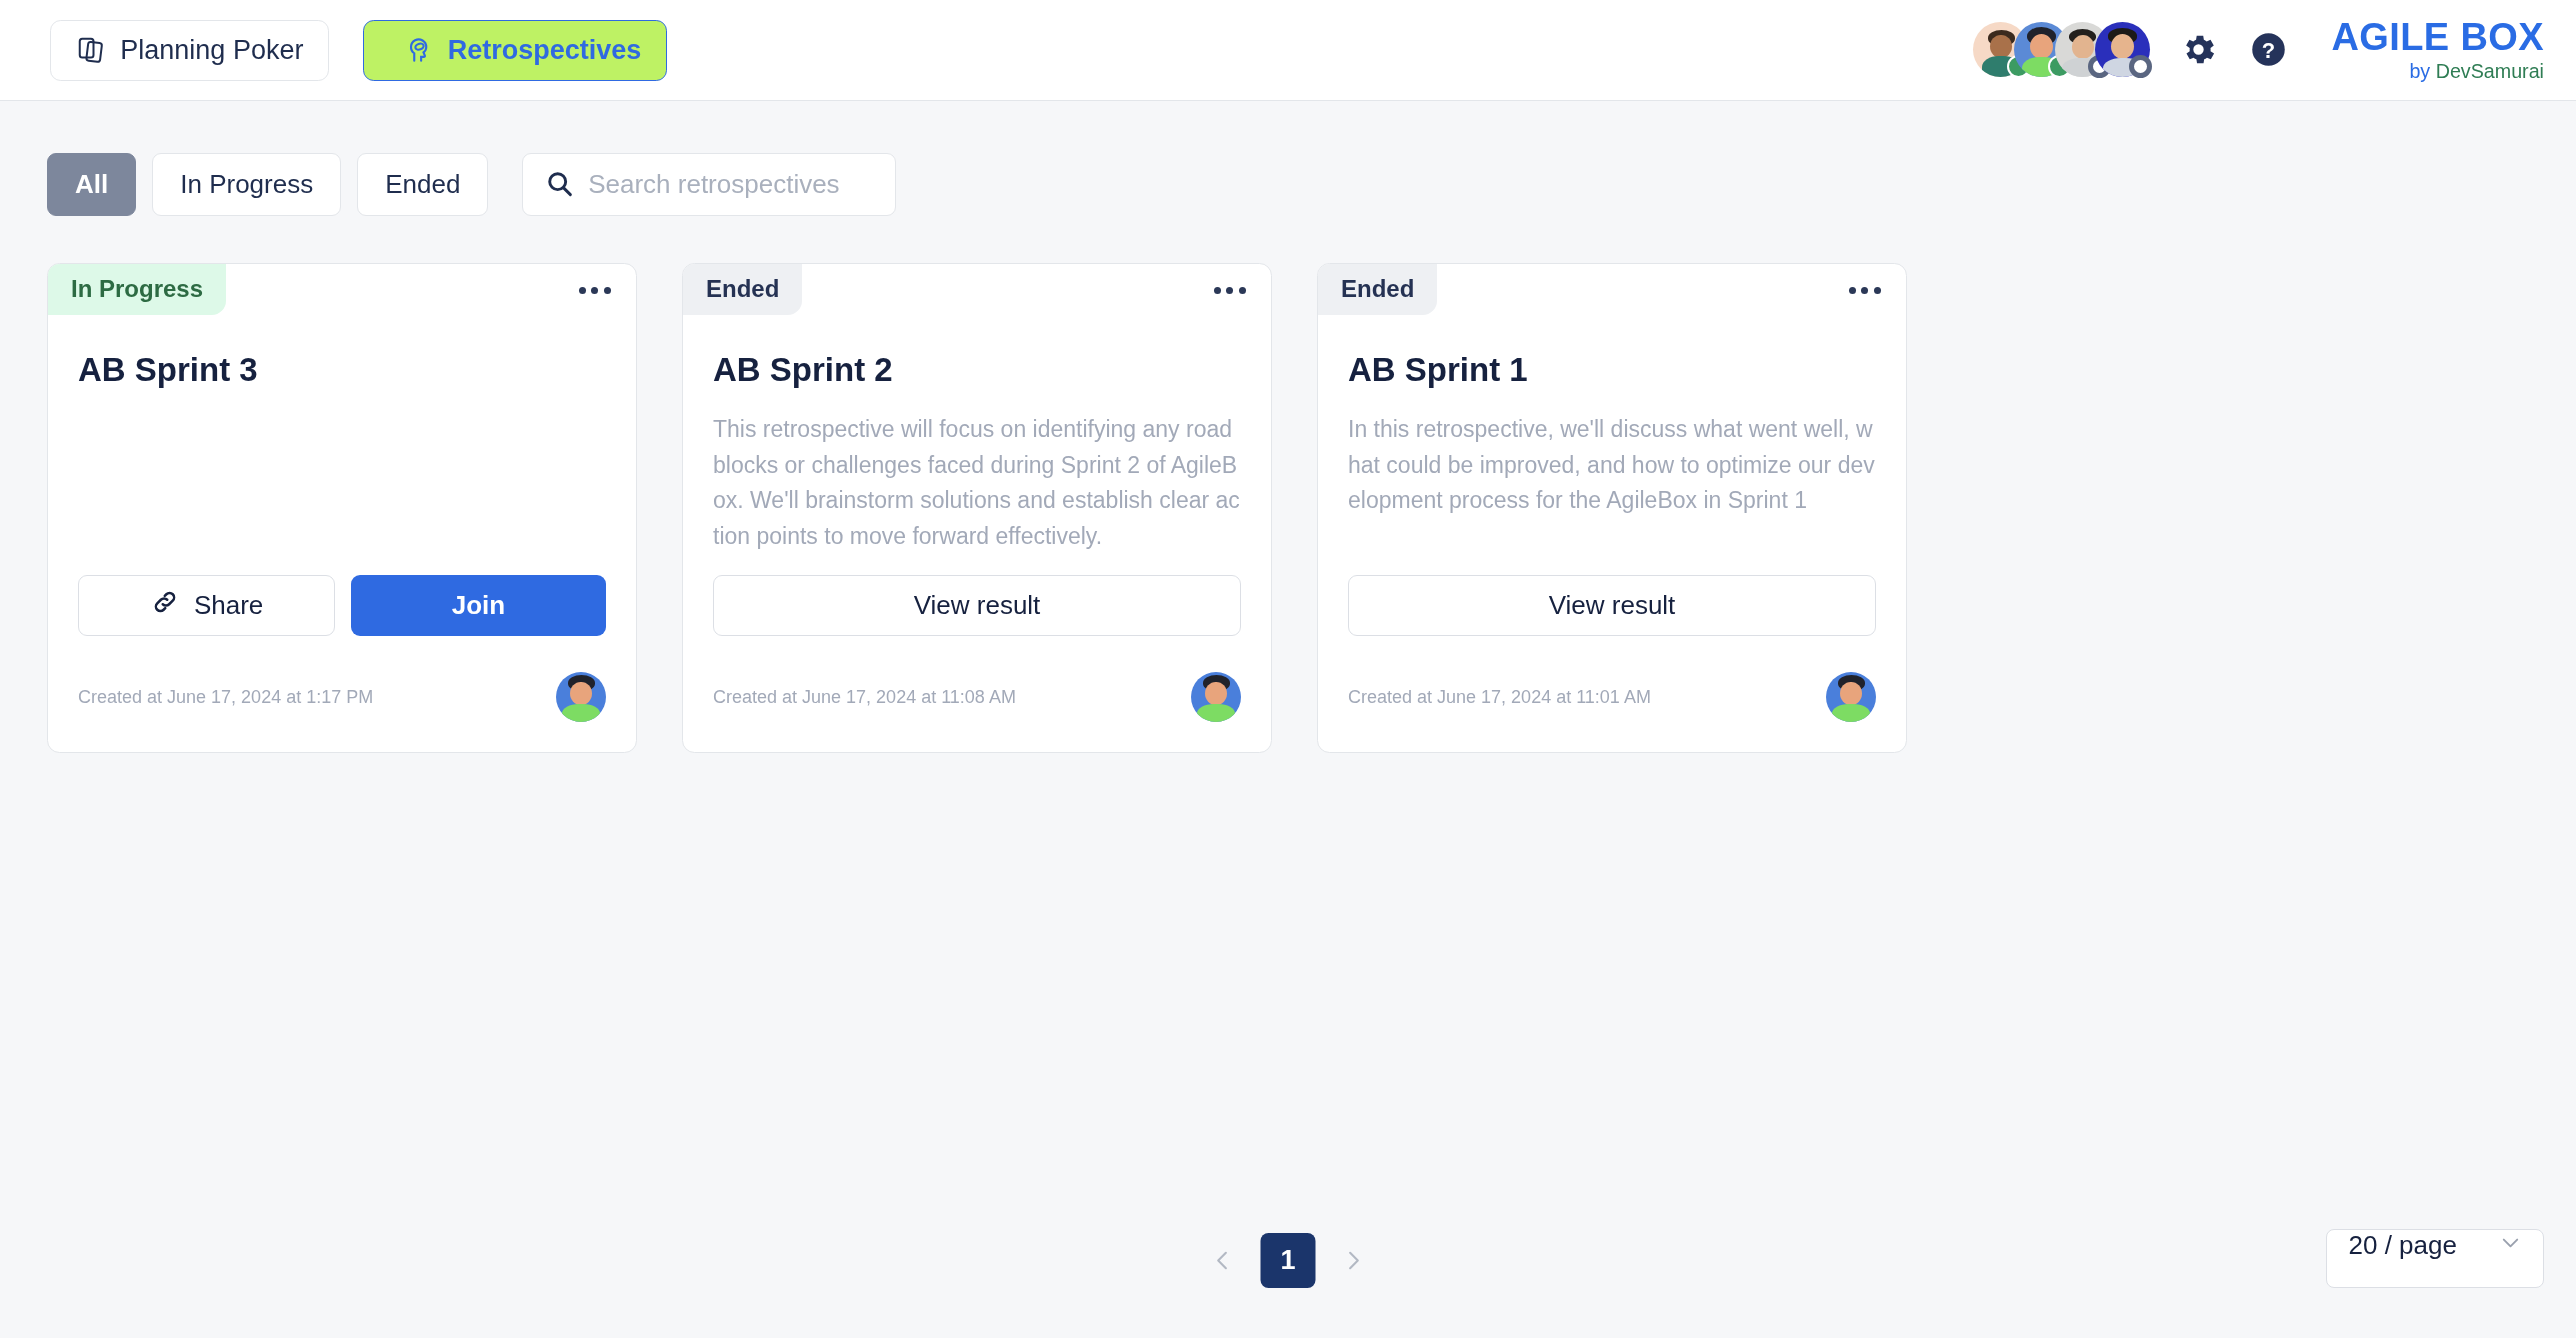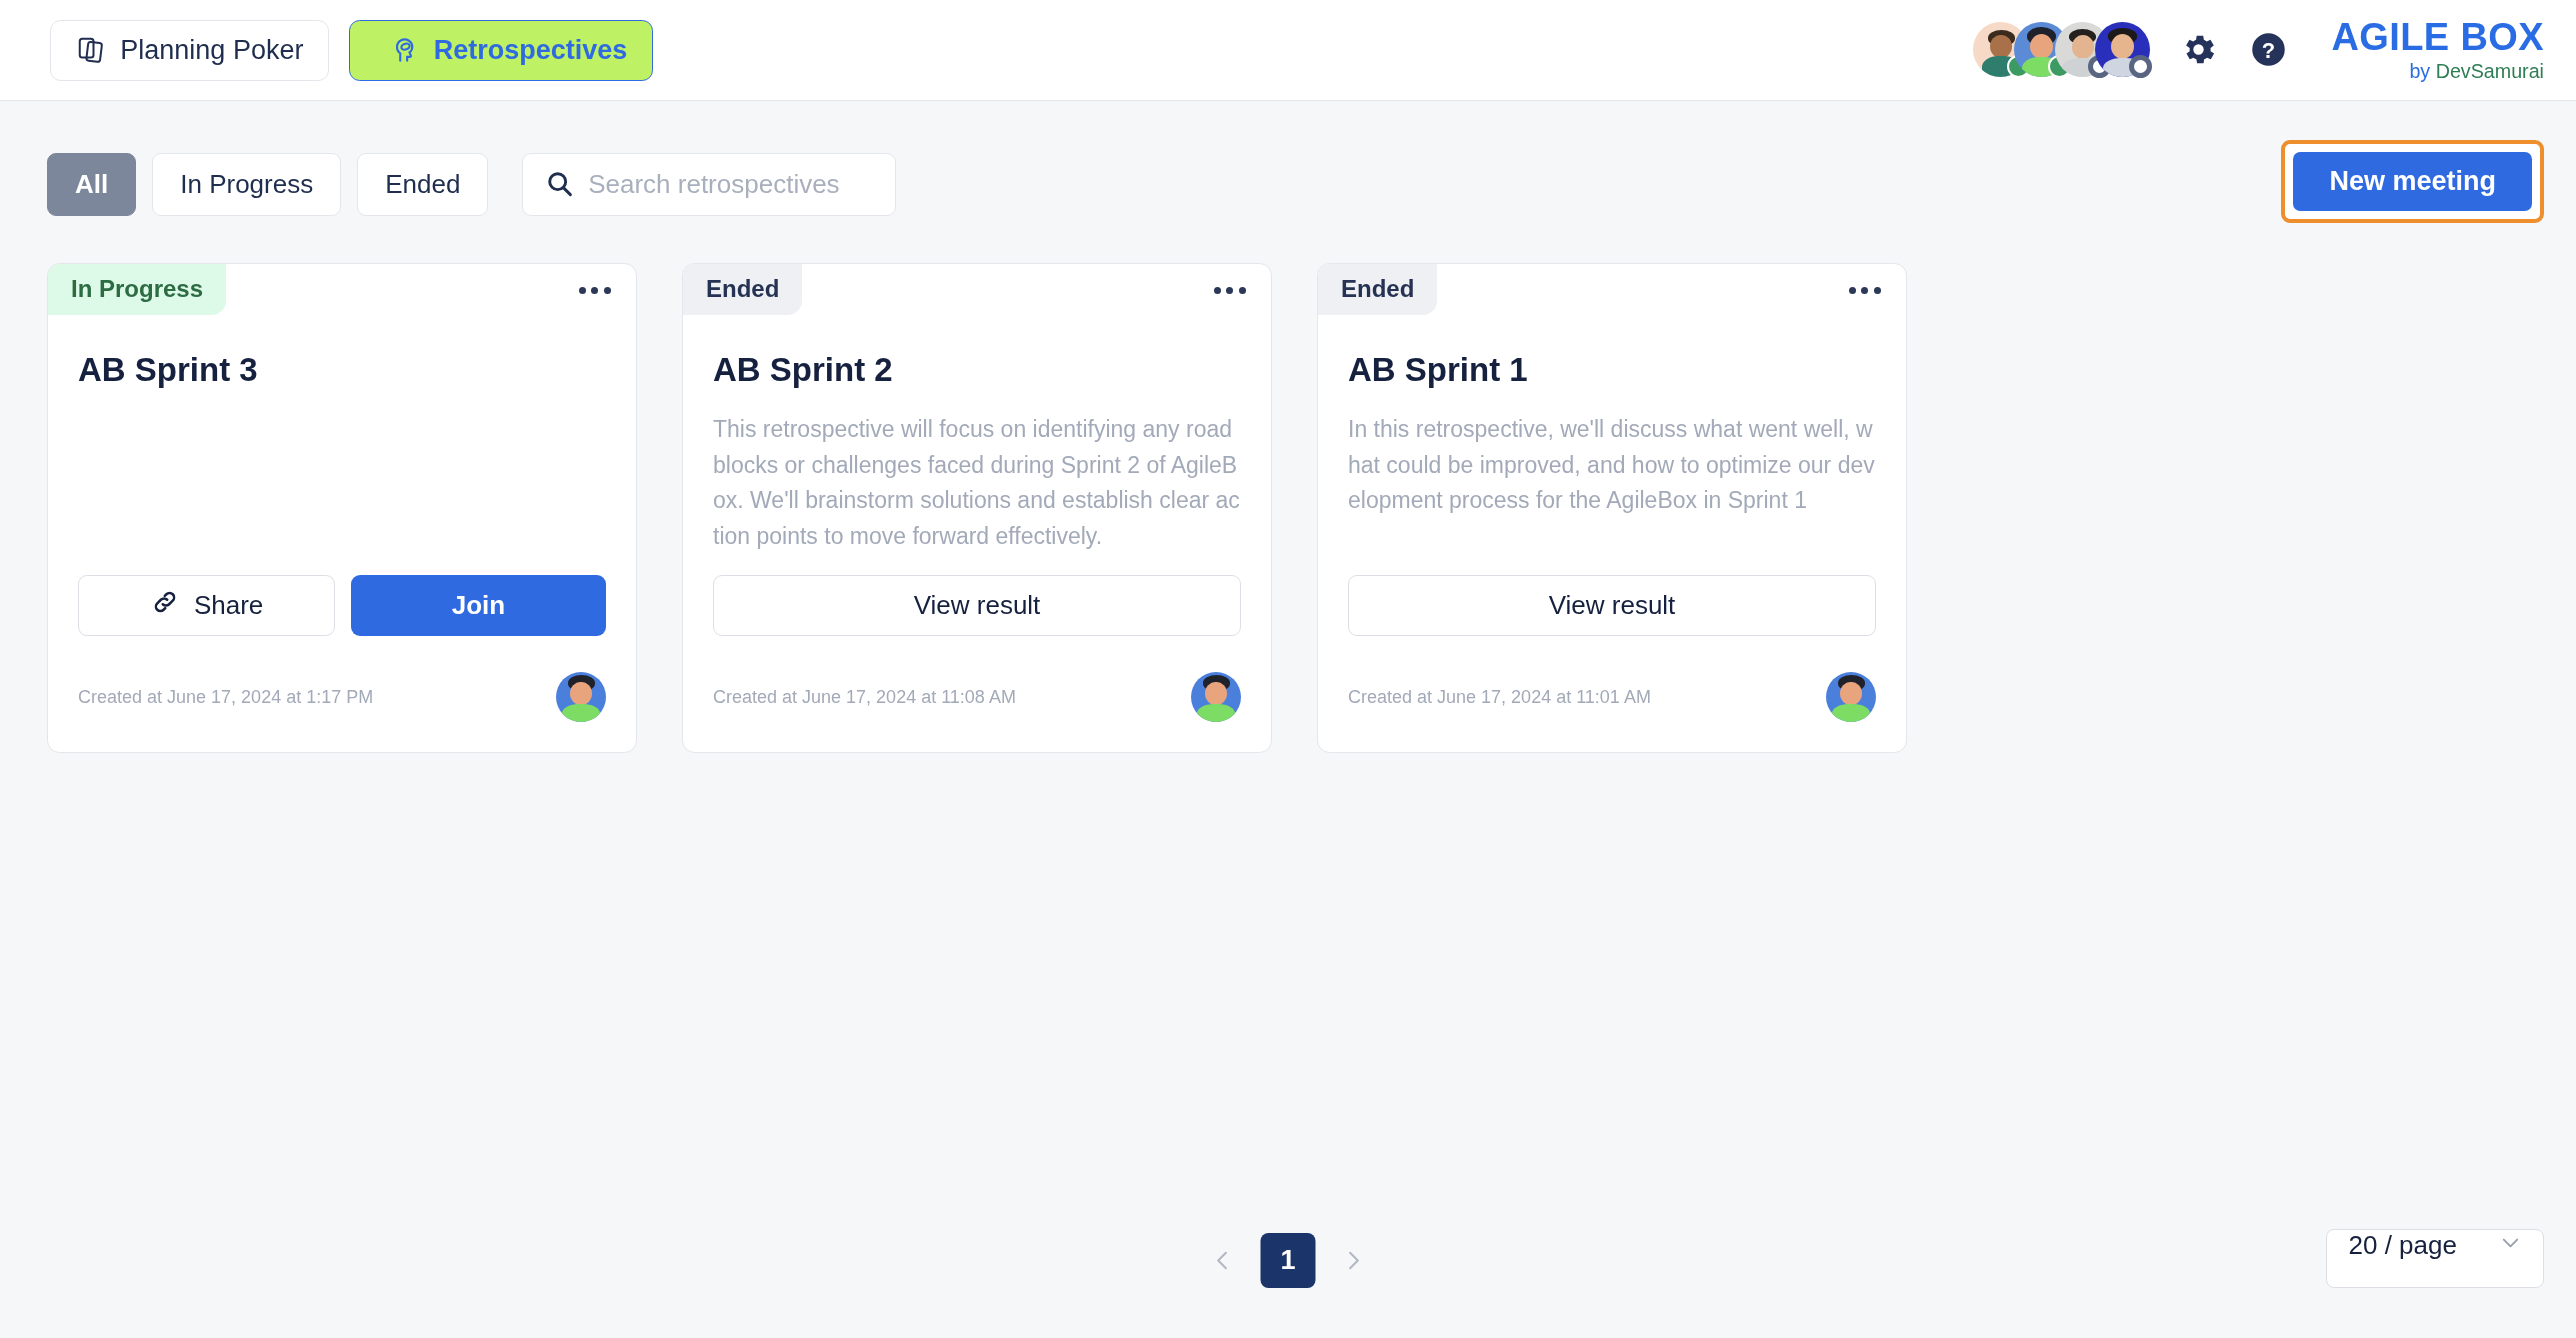--- a/index.html
+++ b/index.html
@@ -13,21 +13,21 @@
   
   .header {
     height: 101px;
     background: #ffffff;
     border-bottom: 0.9px solid #e3e6ea;
     display: flex;
     align-items: center;
     padding: 0 32px 0 50px;
     position: relative;
   }
-  .nav-tabs { display: flex; gap: 20px; align-items: center; }
+  .nav-tabs { display: flex; gap: 34px; align-items: center; }
   .tab {
     height: 61px;
     display: flex; align-items: center; gap: 14.3px;
     padding: 0 25px;
     border: 1.3px solid #e3e6ea;
     border-radius: 10.7px;
     background: #ffffff;
     font-size: 27px;
     color: #1f2d4e;
     cursor: pointer;
@@ -319,23 +319,20 @@
   <div class="search-box">
     <span>
       <svg viewBox="0 0 24 24" fill="none" stroke="#1f2d4e" stroke-width="2.4" stroke-linecap="round">
         <circle cx="10.5" cy="10.5" r="6.6"></circle>
           <path d="M15.4 15.6 21 21.2"></path>
       </svg>
     </span>
     <input type="text" value="" placeholder="Search retrospectives" style="">
   </div>
 
-  <div class="new-meeting-wrap">
-    <button class="new-meeting">New meeting</button>
-  </div>
 </div>
 
 <div class="cards">
 
   <div class="card">
     <div class="badge inprogress">In Progress</div>
     <div class="kebab">
         <span></span>
         <span></span>
         <span></span>

